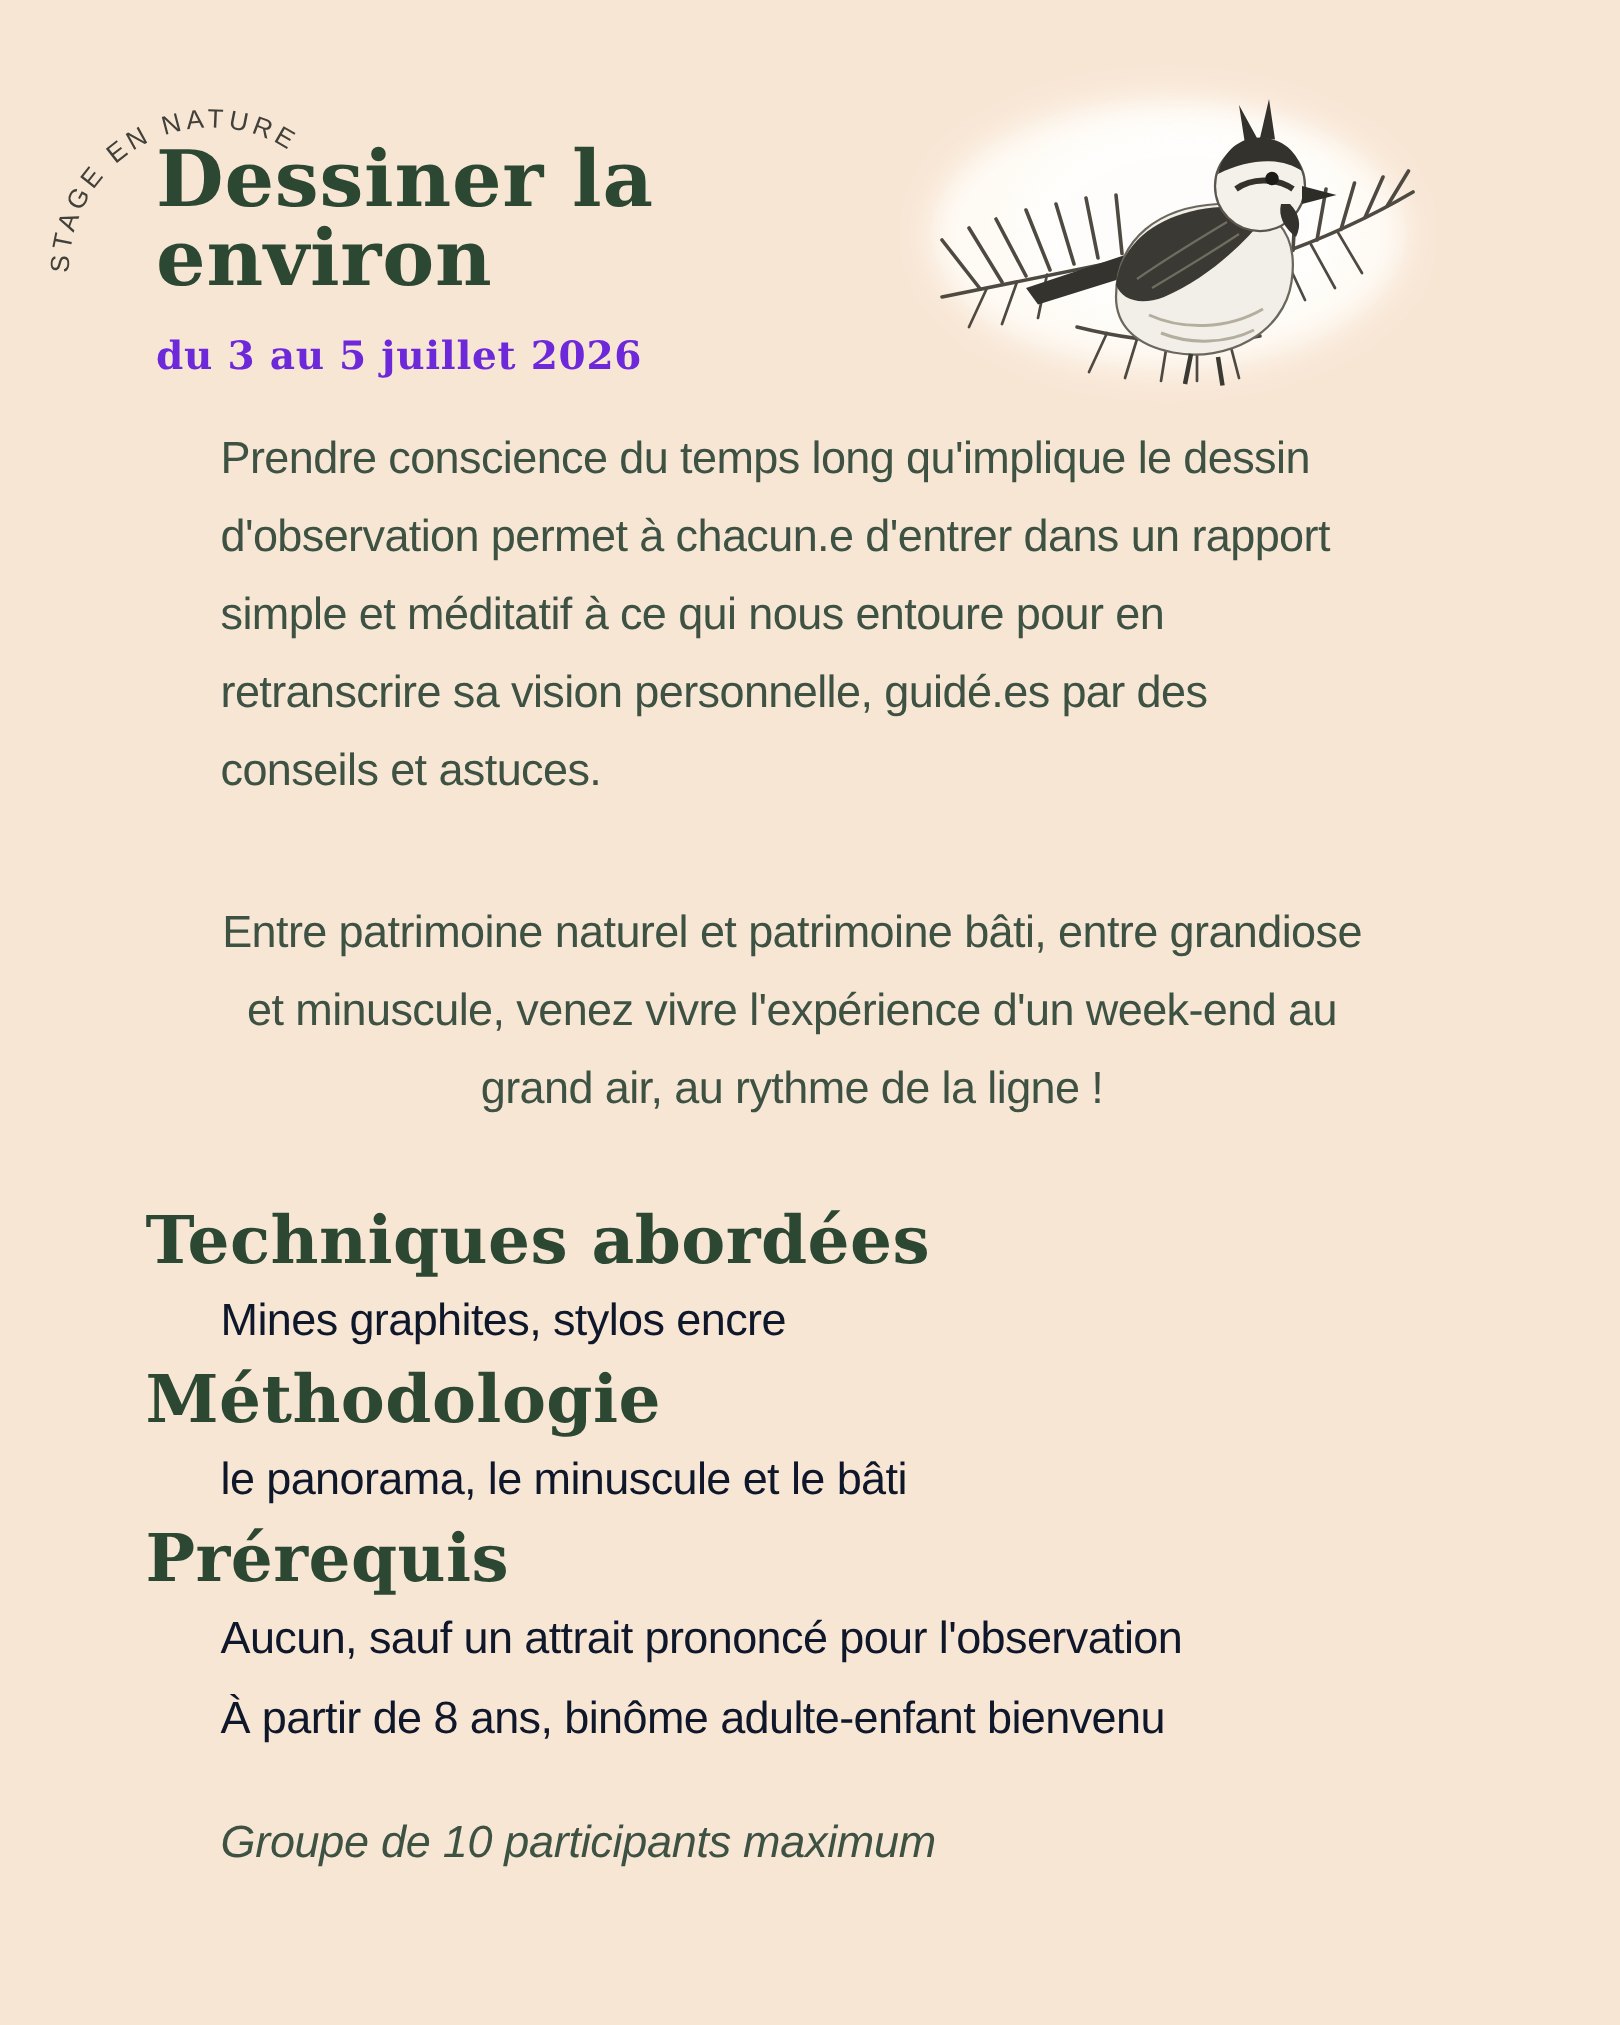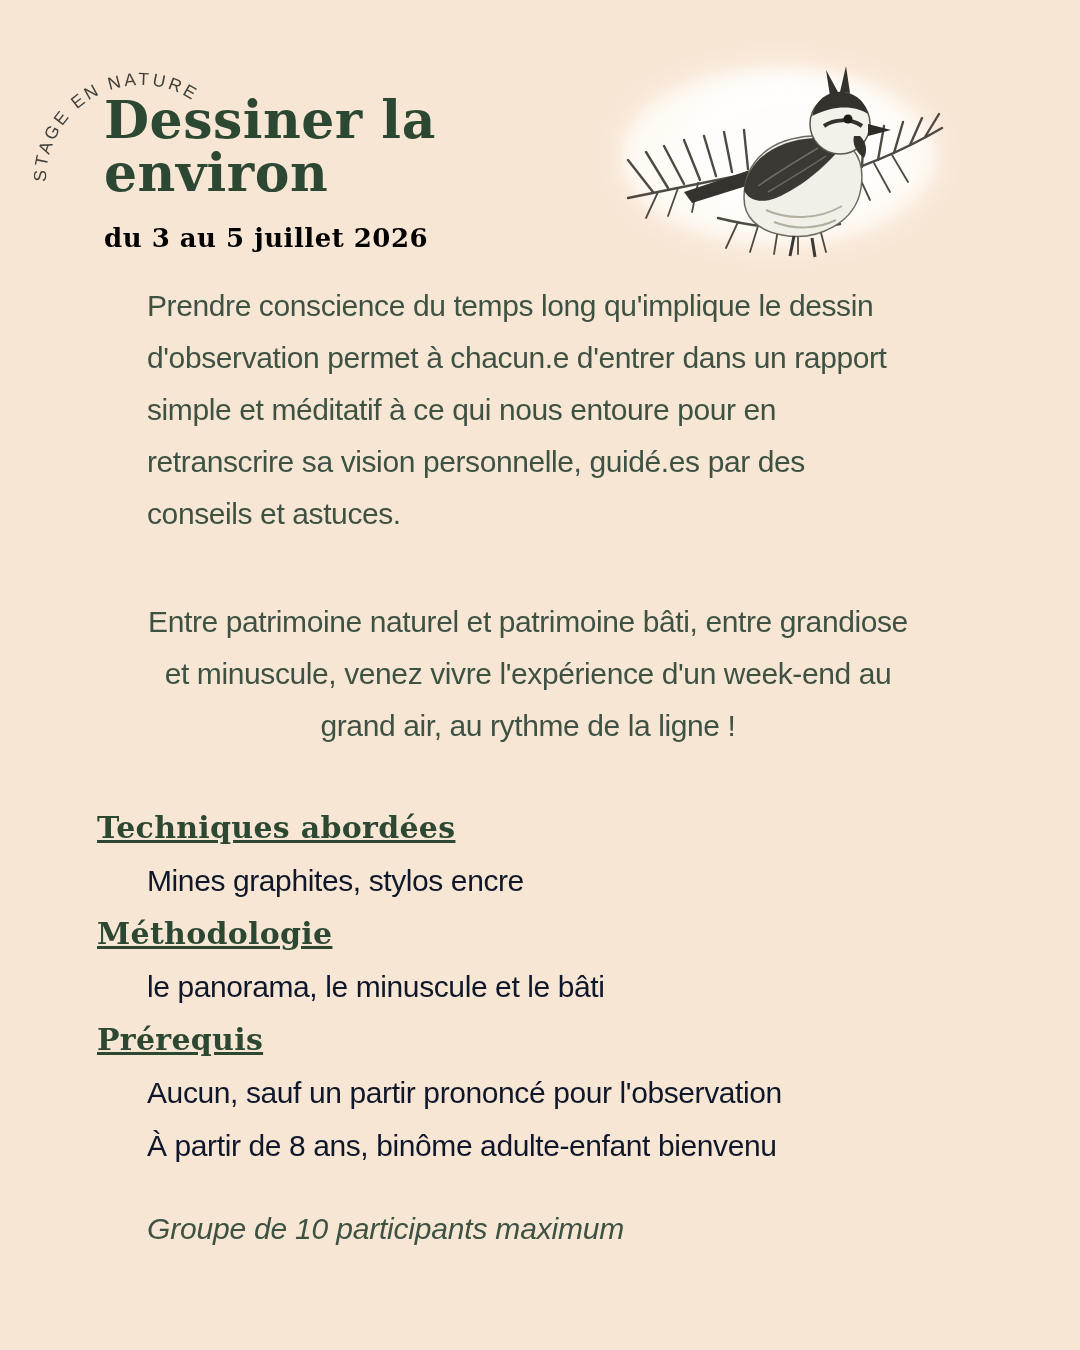--- a/index.html
+++ b/index.html
@@ -35,21 +35,21 @@
     letter-spacing:0.5px;
     color:#2c4833;
   }
   .title span { display:block; }
   .dates {
     margin-top:24px;
     font-family:"DejaVu Serif", serif;
     font-weight:bold;
     font-size:26px;
     letter-spacing:0.5px;
-    color:#000000;
+    color:#6d28d9;
   }
 
   
   .bird-art {
     position:absolute; left:598px; top:40px;
     width:362px; height:236px;
   }
 
   
   .main-copy { position:absolute; left:0; top:280px; width:964px; }
@@ -59,24 +59,23 @@
     letter-spacing:-0.4px;
     color:#3e5243;
   }
   .lead + .lead { margin-top:56px;text-align:center; }
 
   .sections { margin-top:49px; }
   .sec-heading {
     margin-left:97px;
     font-family:"DejaVu Serif", serif;
     font-weight:bold;
-    font-size:30px; line-height:53px;
+    font-size:44px; line-height:53px;
     letter-spacing:0.3px;
     color:#2c4833;
-    text-decoration:underline;
   }
   .sec-line {
     margin-left:147px; margin-right:55px;
     font-size:30px; line-height:53px;
     letter-spacing:-0.4px;
     color:#0f172a;
   }
 
   .footer-note {
     margin-top:31px; margin-left:147px;
@@ -148,21 +147,21 @@
     <p class="lead">Entre patrimoine naturel et patrimoine bâti, entre grandiose et minuscule, venez vivre l'expérience d'un week-end au grand air, au rythme de la ligne !</p>
 
     <div class="sections">
       <h2 class="sec-heading">Techniques abordées</h2>
       <p class="sec-line">Mines graphites, stylos encre</p>
 
       <h2 class="sec-heading">Méthodologie</h2>
       <p class="sec-line">le panorama, le minuscule et le bâti</p>
 
       <h2 class="sec-heading">Prérequis</h2>
-      <p class="sec-line">Aucun, sauf un partir prononcé pour l'observation</p>
+      <p class="sec-line">Aucun, sauf un attrait prononcé pour l'observation</p>
 
       <p class="sec-line">À partir de 8 ans, binôme adulte-enfant bienvenu</p>
     </div>
 
     <p class="footer-note">Groupe de 10 participants maximum</p>
   </div>
 
 </div>
 
 </body></html>

